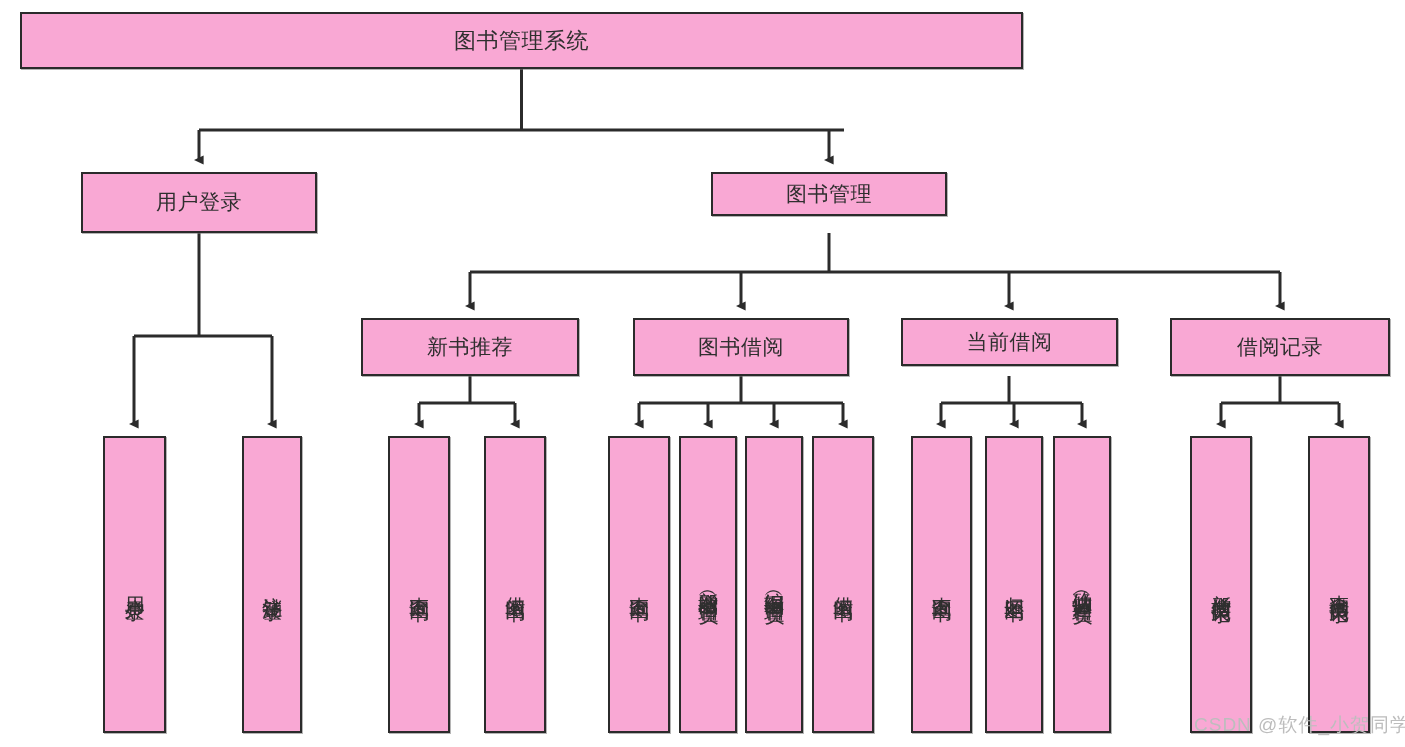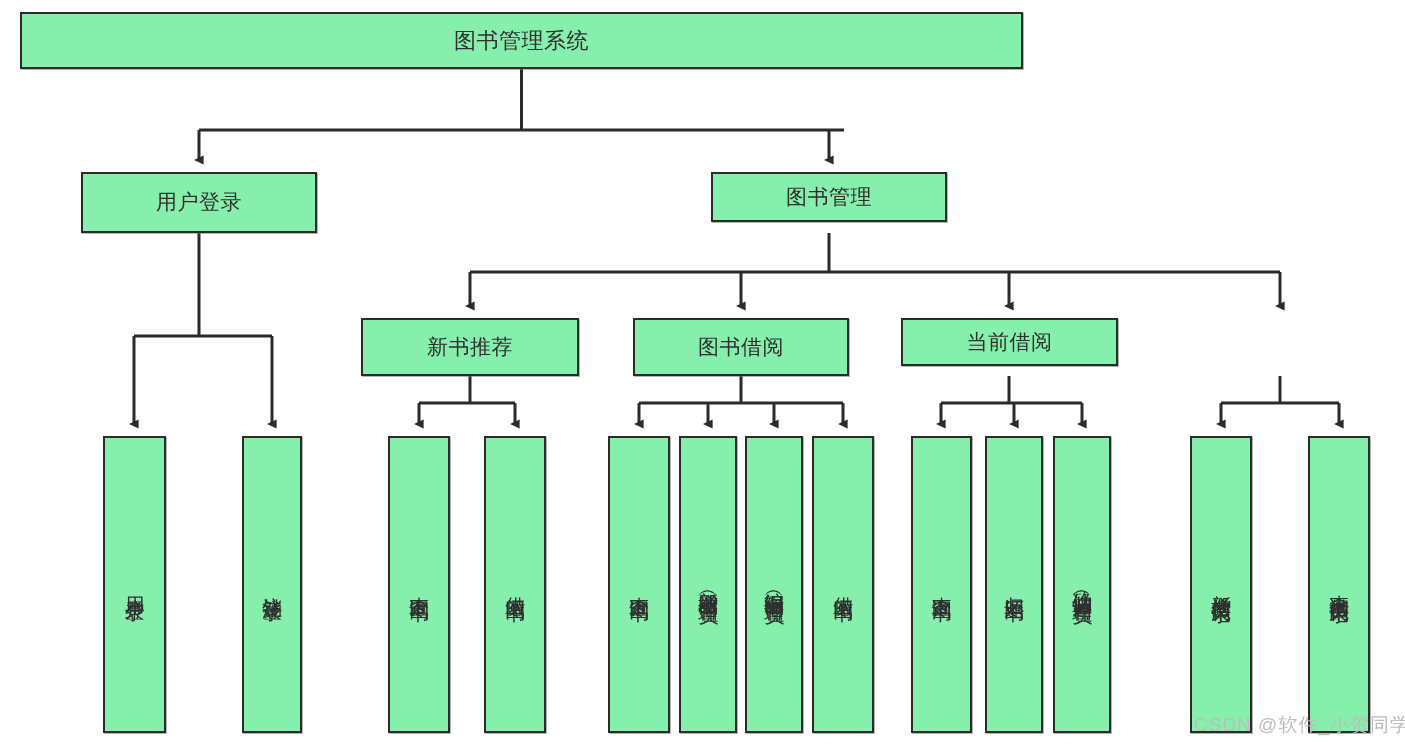--- a/index.html
+++ b/index.html
@@ -22,21 +22,21 @@
     position: absolute;
     left: 0;
     top: 0;
     width: 1405px;
     height: 747px;
     pointer-events: none;
   }
   .node {
     position: absolute;
     box-sizing: border-box;
-    background: #86efac;
+    background: #f9a8d4;
     border: 2px solid #2b2b2b;
     display: flex;
     align-items: center;
     justify-content: center;
     color: #2f2f2f;
     box-shadow: 1px 1px 0 rgba(120,120,120,0.55);
   }
   .node .label {
     display: block;
     text-align: center;
@@ -128,32 +128,35 @@
     </g>
   </svg>
 
   <div class="node root horiz" style="left:20px; top:12px; width:1003px; height:57px;">
     <span class="label">图书管理系统</span>
   </div>
 
   <div class="node horiz" style="left:81px; top:172px; width:236px; height:61px;">
     <span class="label">用户登录</span>
   </div>
-  <div class="node horiz" style="left:711px; top:172px; width:236px; height:50px;">
+  <div class="node horiz" style="left:711px; top:172px; width:236px; height:44px;">
     <span class="label">图书管理</span>
   </div>
 
   <div class="node horiz" style="left:633px; top:318px; width:216px; height:58px;">
     <span class="label">图书借阅</span>
   </div>
   <div class="node horiz" style="left:361px; top:318px; width:218px; height:58px;">
     <span class="label">新书推荐</span>
   </div>
   <div class="node horiz" style="left:901px; top:318px; width:217px; height:48px;">
     <span class="label">当前借阅</span>
+  </div>
+  <div class="node horiz" style="left:1170px; top:318px; width:220px; height:58px;">
+    <span class="label">借阅记录</span>
   </div>
 
   <div class="node vert" style="left:103px; top:436px; width:63px; height:297px;">
     <span class="label">用户登录</span>
   </div>
   <div class="node vert" style="left:242px; top:436px; width:60px; height:297px;">
     <span class="label">注销登录</span>
   </div>
   <div class="node vert" style="left:388px; top:436px; width:62px; height:297px;">
     <span class="label">查询图书</span>

